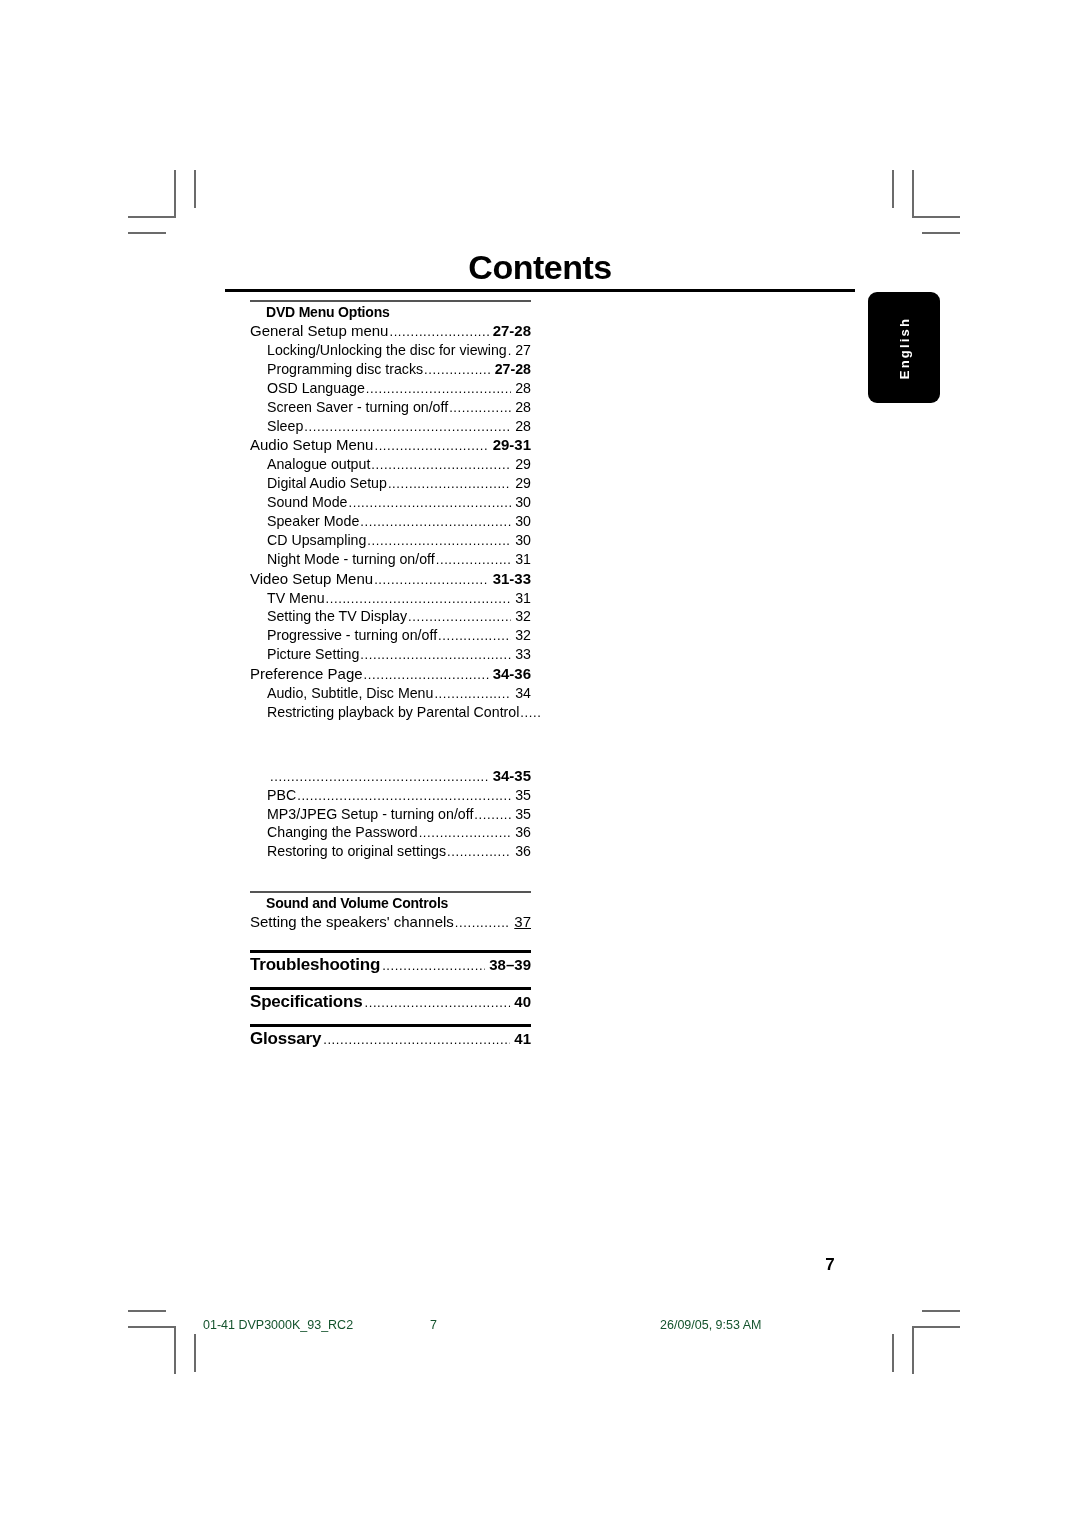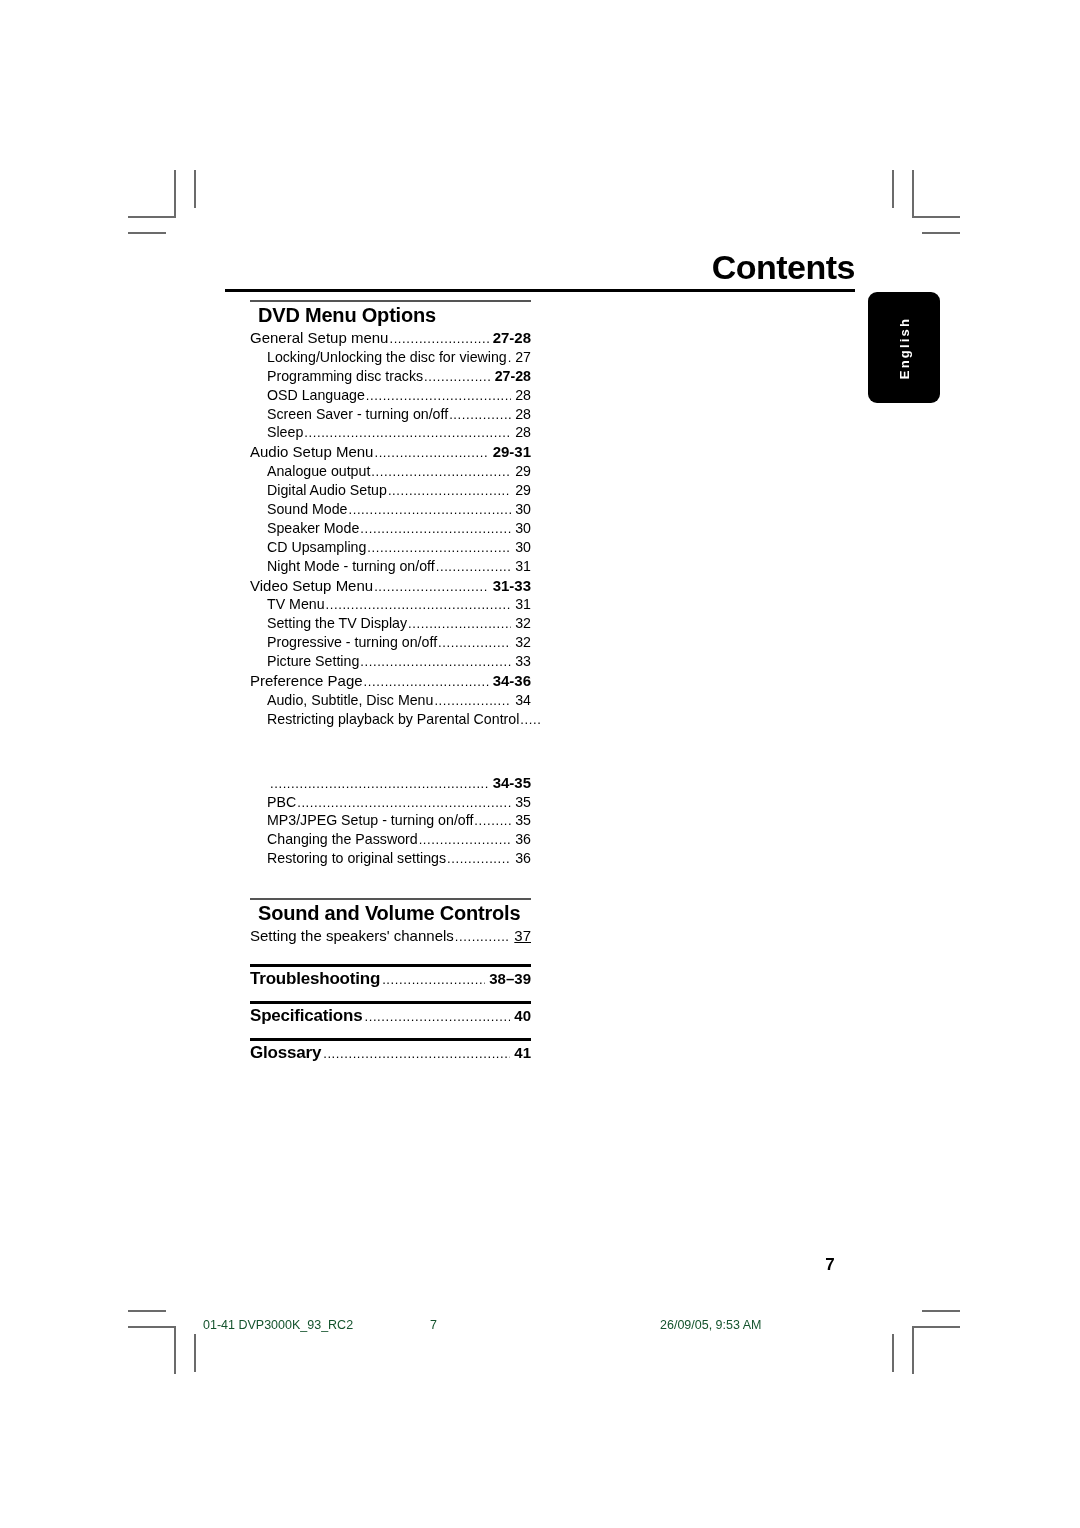--- a/index.html
+++ b/index.html
@@ -48,21 +48,21 @@
   #crop-br .c-v { left: 20px; top: 28px; height: 48px; }
   #crop-br .t-v { left: 0px;  top: 36px; height: 38px; }
   #crop-br .t-h { left: 30px; top: 12px; width: 38px; }
 
   
   #page-title {
     position: absolute;
     left: 225px;
     top: 248px;
     width: 630px;
-    text-align: right;
+    text-align: center;
     font-size: 34px;
     font-weight: bold;
     letter-spacing: -0.5px;
   }
   #header-rule {
     position: absolute;
     left: 225px;
     top: 289px;
     width: 630px;
     height: 3px;
@@ -96,24 +96,24 @@
     position: absolute;
     left: 250px;
     top: 300px;
     width: 281px;
   }
   .toc-block { position: relative; }
   .rule-thin   { height: 2px; background: #555555; width: 100%; }
   .rule-medium { height: 3px; background: #000000;  width: 100%; }
 
   .block-title {
-    font-size: 20px;
+    font-size: 14px;
     font-weight: bold;
     letter-spacing: -0.2px;
-    margin: 2px 0 1px 8px;
+    margin: 2px 0 1px 16px;
     line-height: 1.15;
   }
 
   
   .entry {
     display: flex;
     align-items: baseline;
     font-size: 14.2px;
     line-height: 1.33;
     white-space: nowrap;

